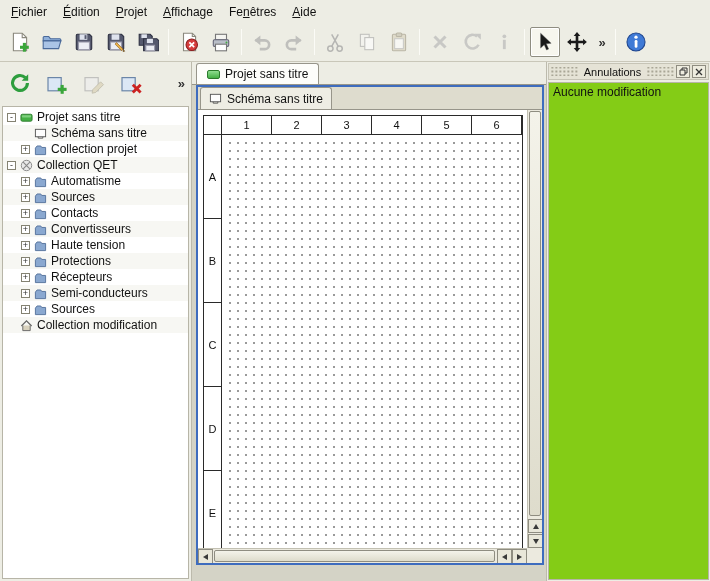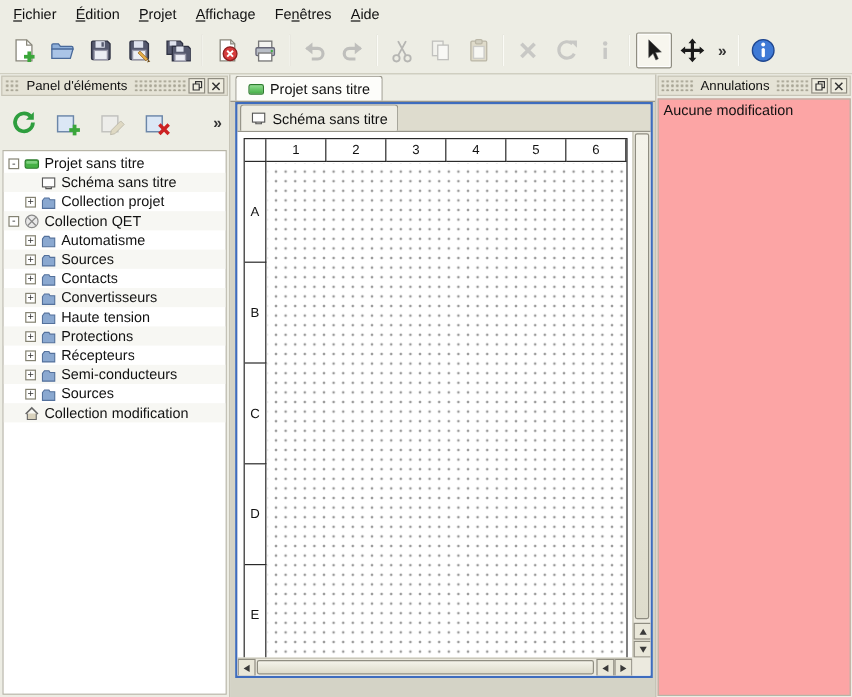--- a/index.html
+++ b/index.html
@@ -76,21 +76,21 @@
   .vscroll .sb-up   { bottom:15px; left:0; }
   .vscroll .sb-down { bottom:0;   left:0; }
   .hscroll .sb-left  { left:0; top:0; height:15px; }
   .hscroll .sb-left2 { right:15px; top:0; height:15px; }
   .hscroll .sb-right { right:0; top:0; height:15px; }
   .tri-up    { width:0; height:0; border-left:3.5px solid transparent; border-right:3.5px solid transparent; border-bottom:5px solid #3a3a3a; }
   .tri-down  { width:0; height:0; border-left:3.5px solid transparent; border-right:3.5px solid transparent; border-top:5px solid #3a3a3a; }
   .tri-left  { width:0; height:0; border-top:3.5px solid transparent; border-bottom:3.5px solid transparent; border-right:5px solid #3a3a3a; }
   .tri-right { width:0; height:0; border-top:3.5px solid transparent; border-bottom:3.5px solid transparent; border-left:5px solid #3a3a3a; }
   
-  .undo-list { flex:1; margin:1px; border:1px solid #b7b5a7; background:#fca5a5; overflow:hidden; }
+  .undo-list { flex:1; margin:1px; border:1px solid #b7b5a7; background:#84cc16; overflow:hidden; }
   .undo-item { padding:2px 4px; }
   .icon { display:inline-flex; }
 </style>
 </head>
 <body>
 
 <div id="root">
 
   <div id="menubar">
       <div class="menu-item"><u>F</u>ichier</div>
@@ -264,35 +264,20 @@
             <circle cx="10" cy="10" r="8.2" fill="#3f7ad6"></circle>
             <circle cx="10" cy="10" r="8.2" fill="none" stroke="#20478f"></circle>
             <circle cx="10" cy="5.6" r="1.5" fill="#fff"></circle>
             <rect x="8.8" y="8.2" width="2.5" height="7" rx="1.2" fill="#fff"></rect>
           </svg>
         </span>
       </div>
     </div>
 
   <div id="left-dock" class="dock">
-    <div class="dock-title">
-      <span class="dots pre"></span>
-      <span class="ttl">Panel d'éléments</span>
-      <span class="dots flex"></span>
-      <span class="dock-btn">
-        <svg width="9" height="9" viewBox="0 0 9 9">
-            <path d="M1 3h5v5H1z M3 3V1h5v5H6" fill="none" stroke="#333"></path>
-          </svg>
-      </span>
-      <span class="dock-btn">
-        <svg width="8" height="8" viewBox="0 0 8 8">
-            <path d="M1 1l6 6M7 1L1 7" stroke="#333" stroke-width="1.3"></path>
-          </svg>
-      </span>
-    </div>
     <div id="panel-toolbar">
         <div class="pt-btn">
           <span class="icon">
             <svg width="24" height="24" viewBox="0 0 20 20">
               <path d="M16.2 10a6.2 6.2 0 1 1-1.8-4.4" fill="none" stroke="#2e9e3e" stroke-width="2.6"></path>
               <path d="M16.8 2.8v5.4h-5.4z" fill="#2e9e3e"></path>
             </svg>
           </span>
         </div>
         <div class="pt-btn">

